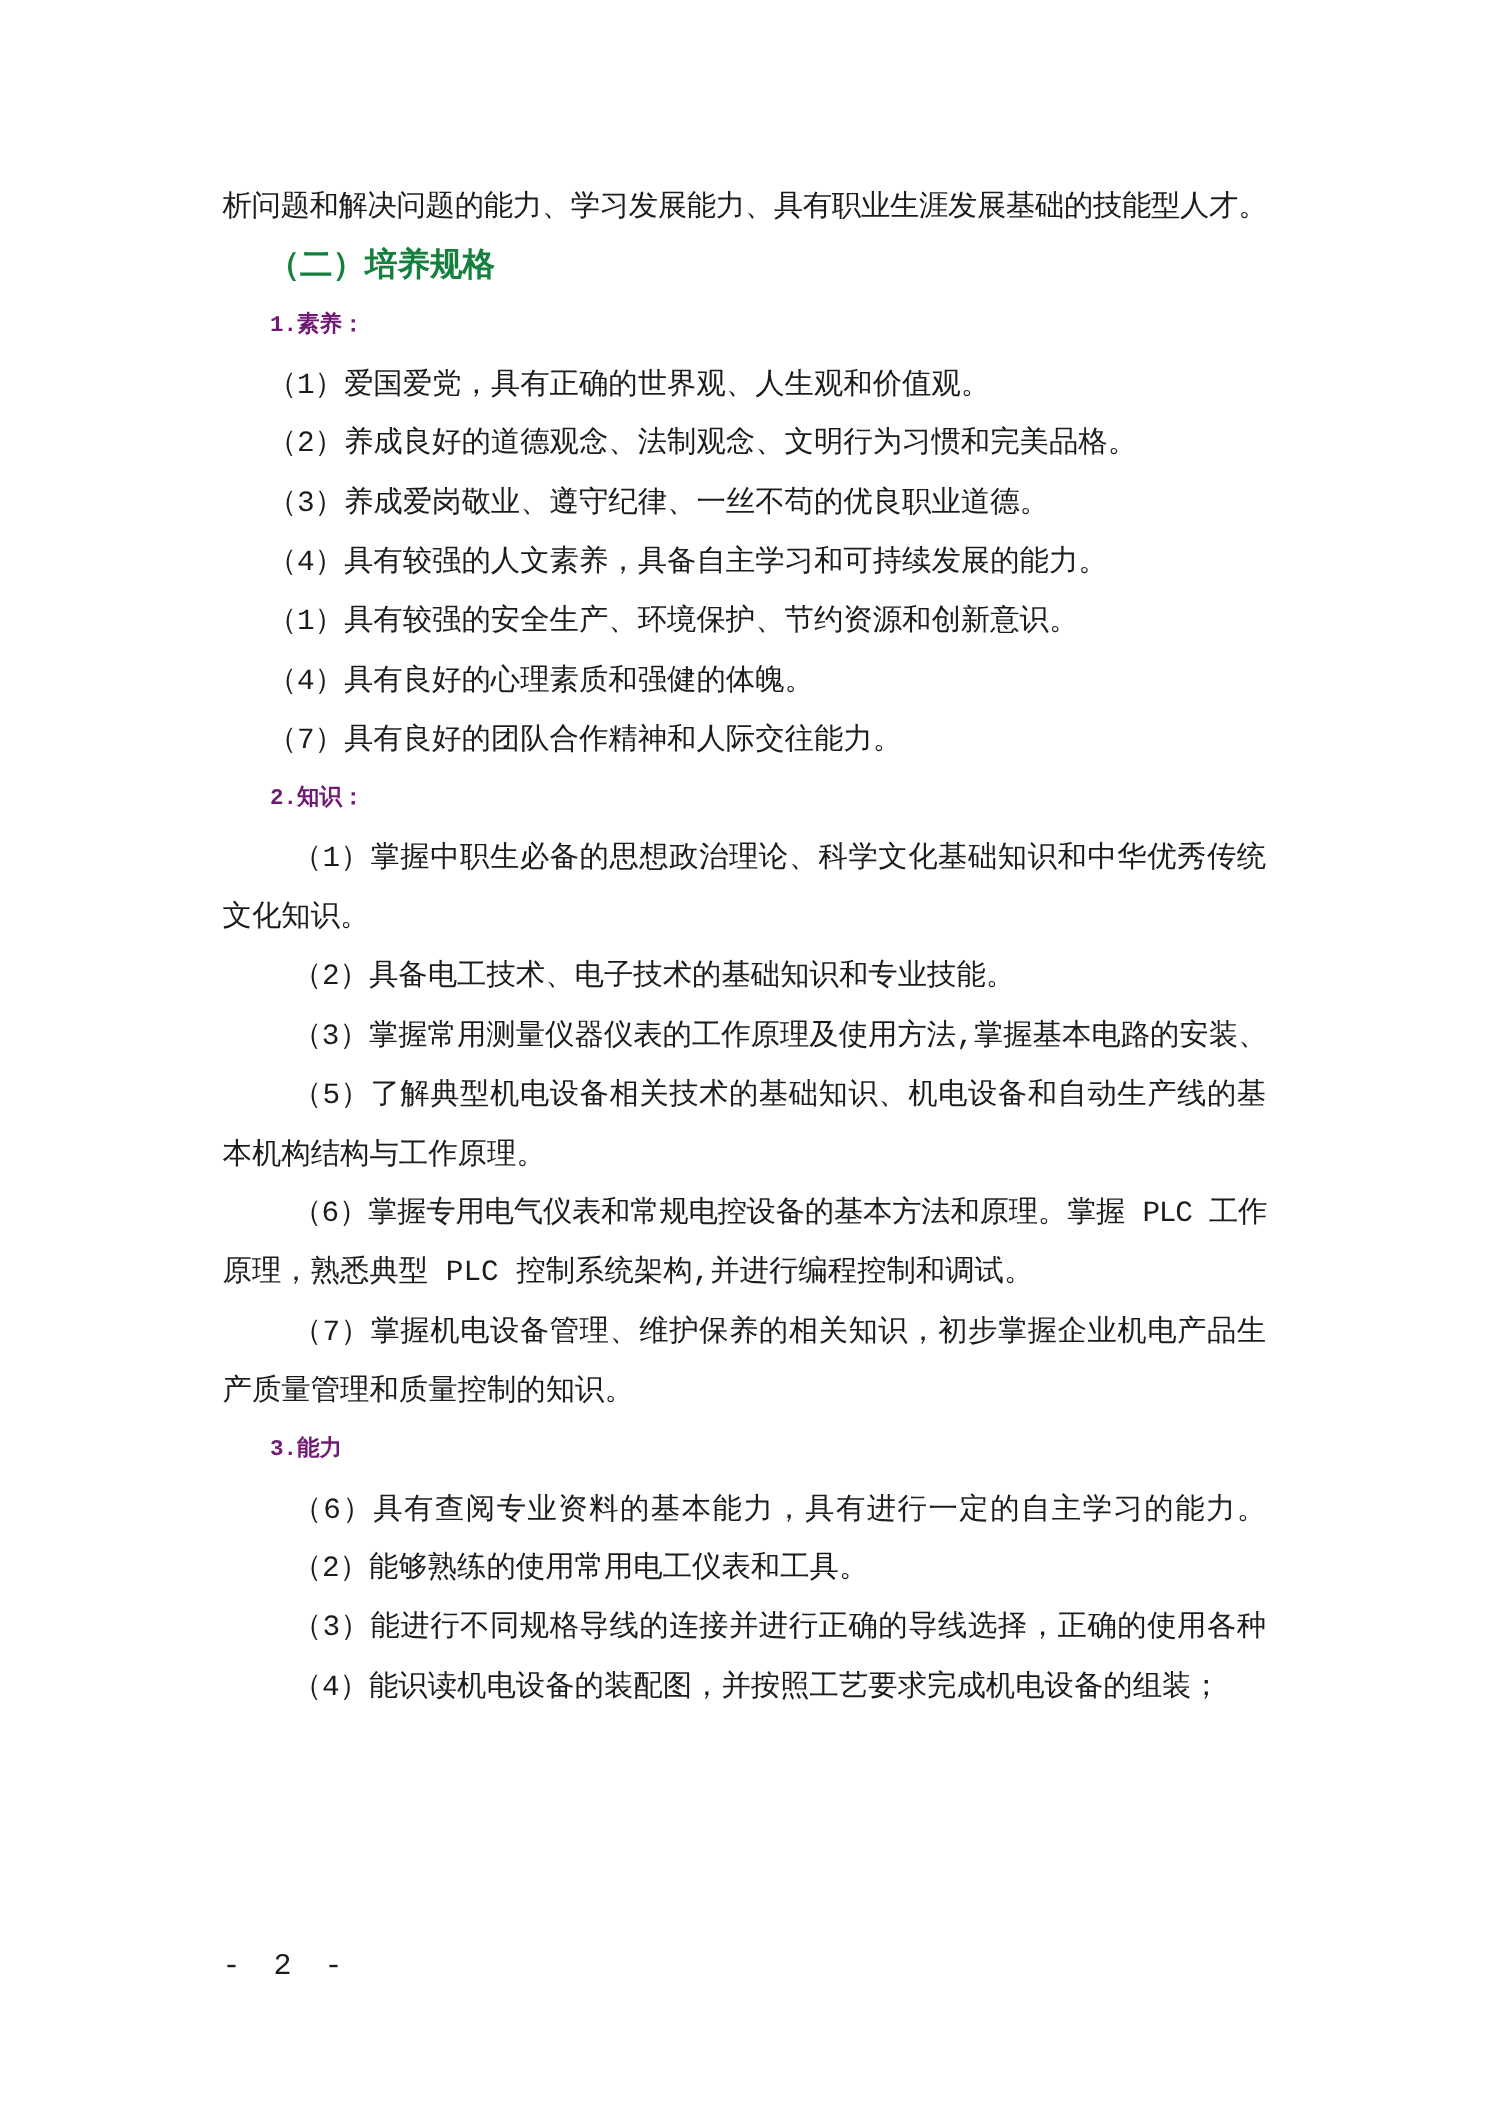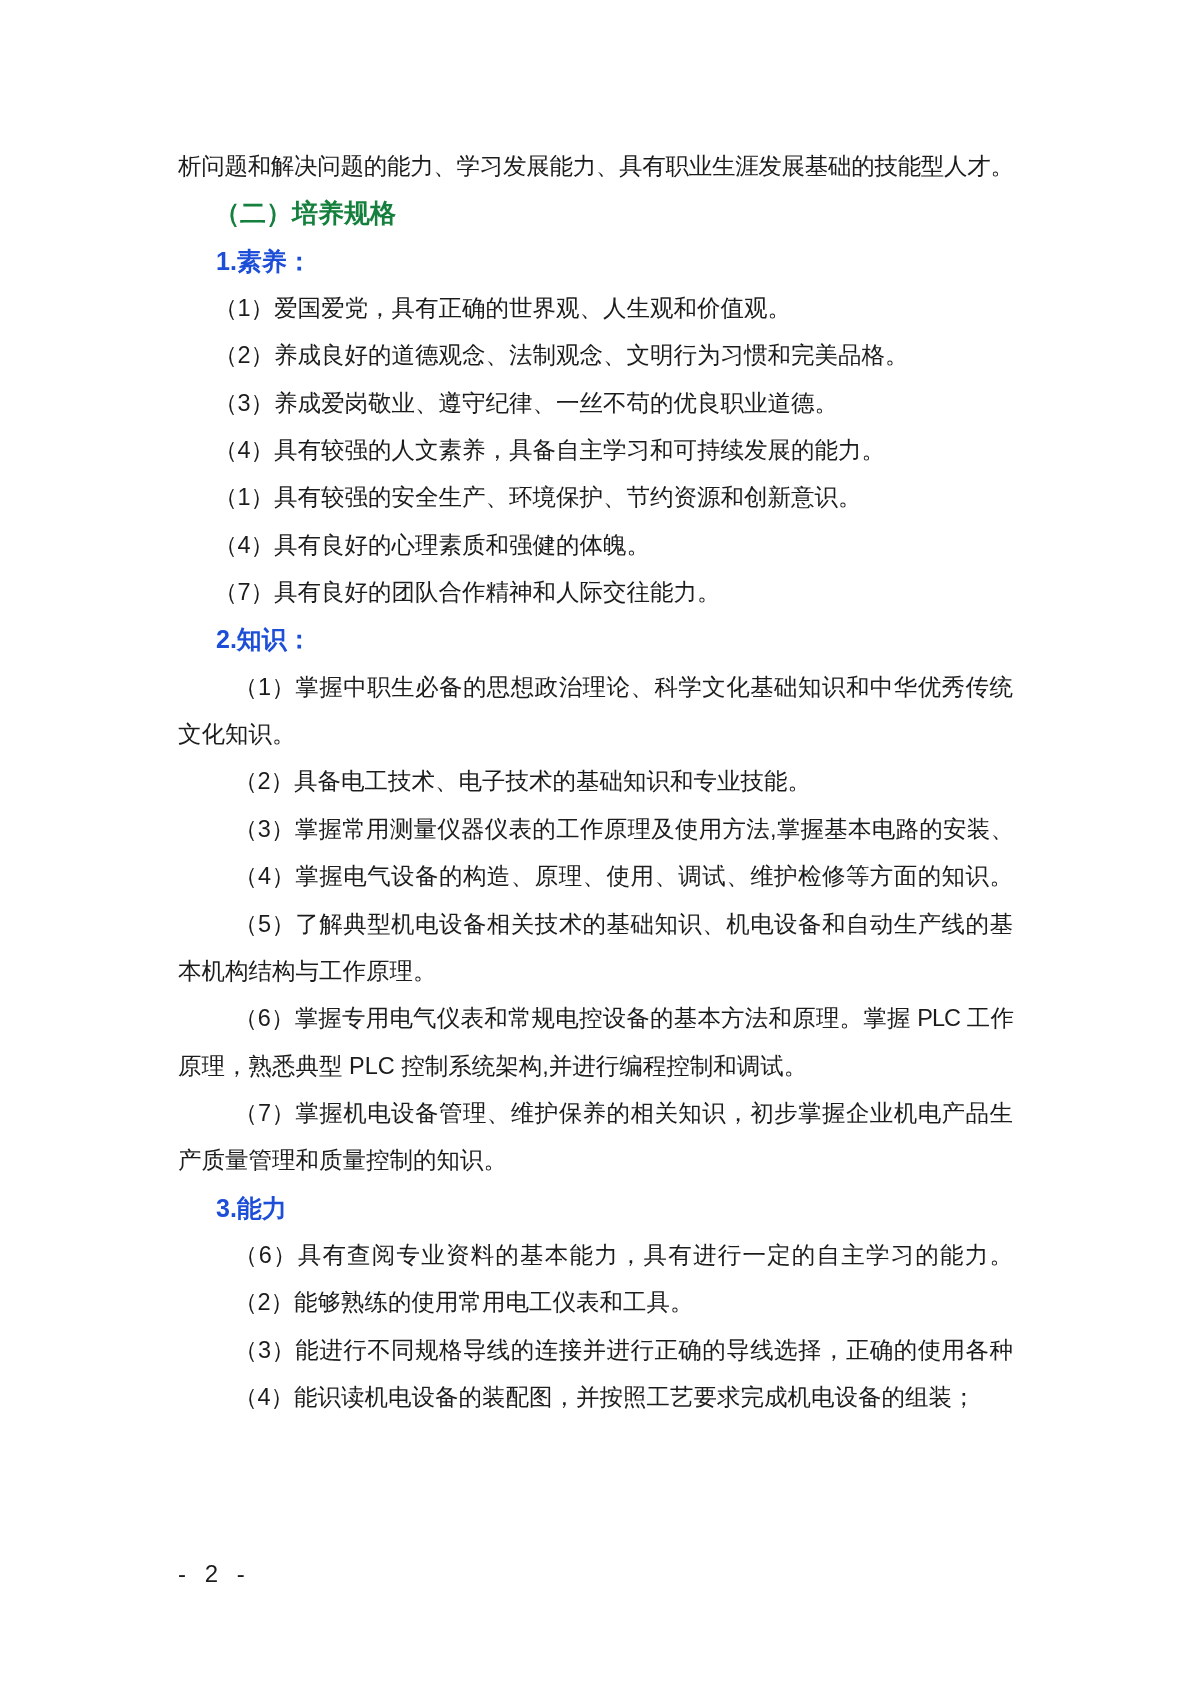--- a/index.html
+++ b/index.html
@@ -6,21 +6,21 @@
     margin: 0;
     padding: 0;
     background: #ffffff;
   }
   .page {
     position: relative;
     width: 1191px;
     height: 1616px;
     background: #ffffff;
     overflow: hidden;
-    font-family: Liberation Sans, sans-serif;
+    font-family: Liberation Mono, monospace;
     color: #1c1c1c;
   }
   .text-block {
     position: absolute;
     left: 178px;
     top: 143px;
     width: 835px;
   }
   .line {
     height: 47.35px;
@@ -35,22 +35,22 @@
   .h1 {
     padding-left: 36px;
     font-weight: bold;
     font-size: 26px;
     color: #15803d;
   }
   
   .h2 {
     padding-left: 38px;
     font-weight: bold;
-    font-size: 25px;
-    color: #1d4ed8;
+    font-size: 18px;
+    color: #701a75;
   }
   
   .li1 { padding-left: 36px; }
   
   .li2 { padding-left: 56px; }
   
   .just {
     white-space: normal;
     text-align: justify;
     text-align-last: justify;
@@ -81,21 +81,20 @@
     <div class="line li1">（3）养成爱岗敬业、遵守纪律、一丝不苟的优良职业道德。</div>
     <div class="line li1">（4）具有较强的人文素养，具备自主学习和可持续发展的能力。</div>
     <div class="line li1">（1）具有较强的安全生产、环境保护、节约资源和创新意识。</div>
     <div class="line li1">（4）具有良好的心理素质和强健的体魄。</div>
     <div class="line li1">（7）具有良好的团队合作精神和人际交往能力。</div>
     <div class="line h2">2.知识：</div>
     <div class="line li2 just">（1）掌握中职生必备的思想政治理论、科学文化基础知识和中华优秀传统</div>
     <div class="line cont">文化知识。</div>
     <div class="line li2">（2）具备电工技术、电子技术的基础知识和专业技能。</div>
     <div class="line li2 tight just">（3）掌握常用测量仪器仪表的工作原理及使用方法,掌握基本电路的安装、</div>
-    <div class="line li2 just">（4）掌握电气设备的构造、原理、使用、调试、维护检修等方面的知识。</div>
     <div class="line li2 just">（5）了解典型机电设备相关技术的基础知识、机电设备和自动生产线的基</div>
     <div class="line cont">本机构结构与工作原理。</div>
     <div class="line li2 tight just">（6）掌握专用电气仪表和常规电控设备的基本方法和原理。掌握 PLC 工作</div>
     <div class="line cont">原理，熟悉典型 PLC 控制系统架构,并进行编程控制和调试。</div>
     <div class="line li2 just">（7）掌握机电设备管理、维护保养的相关知识，初步掌握企业机电产品生</div>
     <div class="line cont">产质量管理和质量控制的知识。</div>
     <div class="line h2">3.能力</div>
     <div class="line li2 just">（6）具有查阅专业资料的基本能力，具有进行一定的自主学习的能力。</div>
     <div class="line li2">（2）能够熟练的使用常用电工仪表和工具。</div>
     <div class="line li2 just">（3）能进行不同规格导线的连接并进行正确的导线选择，正确的使用各种</div>

